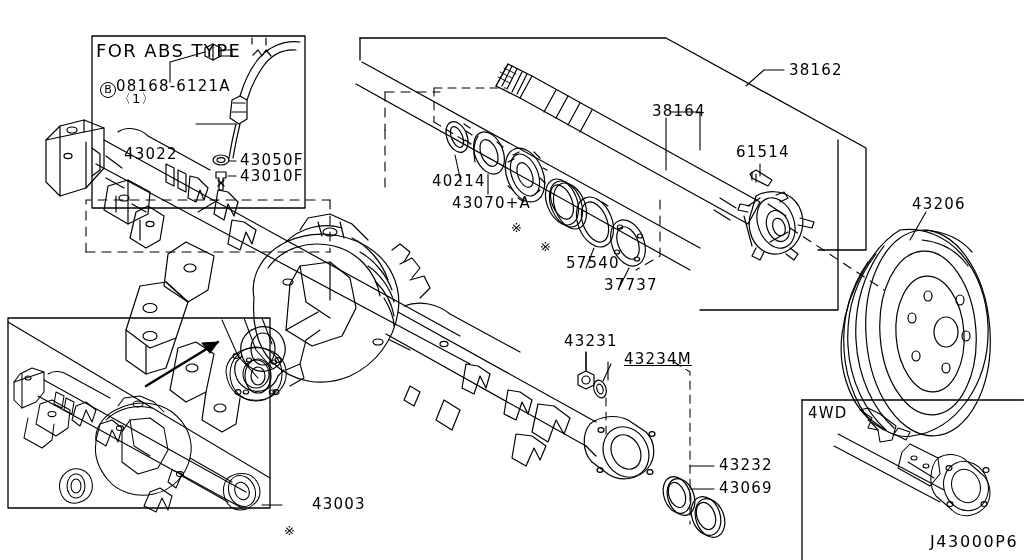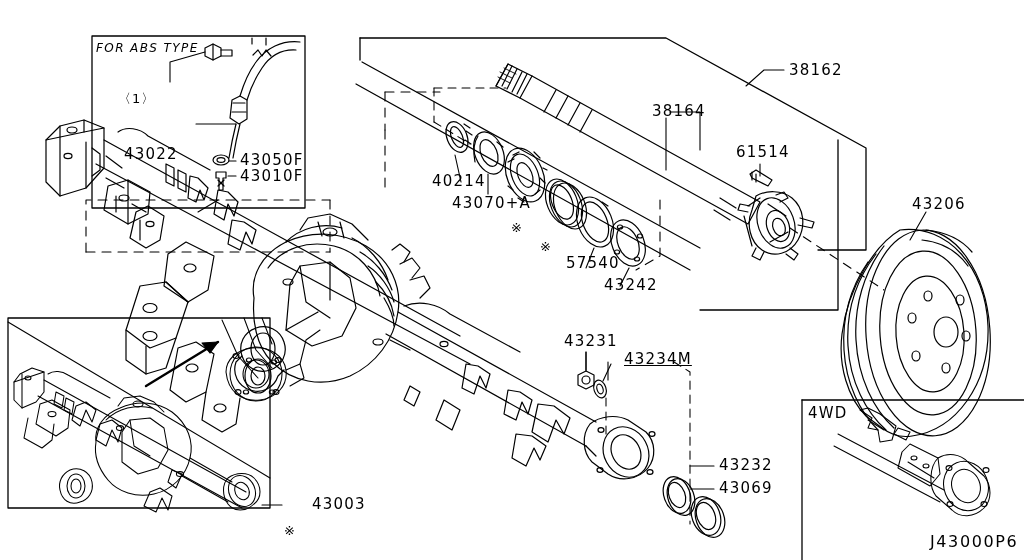--- a/index.html
+++ b/index.html
@@ -14,21 +14,21 @@
   .lbl{
     position:absolute;
     font-family:"DejaVu Sans","Liberation Sans",sans-serif;
     font-size:15px;
     letter-spacing:1.2px;
     color:#000;
     white-space:nowrap;
     line-height:1;
   }
   .lbl.sm{font-size:13px;letter-spacing:1px;}
-  .lbl.big{font-size:12px;letter-spacing:1.4px;font-style:italic;}
+  .lbl.big{font-size:18px;letter-spacing:1.4px;}
   .lbl.note{font-size:14px;letter-spacing:1.1px;}
   .lbl.code{font-size:16px;letter-spacing:1.6px;}
   .circB{
     display:inline-block;width:14px;height:14px;border:1.3px solid #000;
     border-radius:50%;font-size:11px;line-height:13px;text-align:center;
     letter-spacing:0;vertical-align:-2px;
   }
   .star{
     position:absolute;font-size:13px;line-height:1;color:#000;
     font-family:"DejaVu Sans",sans-serif;
@@ -509,30 +509,33 @@
     <ellipse cx="949" cy="468" rx="3" ry="2.4"></ellipse>
     <ellipse cx="986" cy="470" rx="3" ry="2.4"></ellipse>
     <ellipse cx="984" cy="504" rx="3" ry="2.4"></ellipse>
     <ellipse cx="950" cy="504" rx="3" ry="2.4"></ellipse>
   </g>
 
 </svg>
 
 <div class="lbl big" style="left:96px;top:42px;">FOR ABS TYPE</div>
 
+<div style="position:absolute;left:100px;top:76px;">
+  <span class="circB">B</span><span class="lbl" style="position:static;display:inline;">08168-6121A</span>
+</div>
 <div class="lbl sm" style="left:118px;top:92px;">〈1〉</div>
 
 <div class="lbl" style="left:124px;top:116px;margin-top:31px;">43022</div>
 <div class="lbl" style="left:240px;top:153px;">43050F</div>
 <div class="lbl" style="left:240px;top:169px;">43010F</div>
 
 <div class="lbl" style="left:432px;top:174px;">40214</div>
 <div class="lbl" style="left:452px;top:196px;">43070+A</div>
 <div class="lbl" style="left:566px;top:256px;">57540</div>
-<div class="lbl" style="left:604px;top:278px;">43242</div>
+<div class="lbl" style="left:604px;top:278px;">37737</div>
 
 <div class="lbl" style="left:789px;top:63px;">38162</div>
 <div class="lbl" style="left:652px;top:104px;">38164</div>
 <div class="lbl" style="left:736px;top:145px;">61514</div>
 <div class="lbl" style="left:912px;top:197px;">43206</div>
 
 <div class="lbl" style="left:564px;top:334px;">43231</div>
 <div class="lbl" style="left:624px;top:352px;text-decoration:underline;">43234M</div>
 <div class="lbl" style="left:719px;top:458px;">43232</div>
 <div class="lbl" style="left:719px;top:481px;">43069</div>

